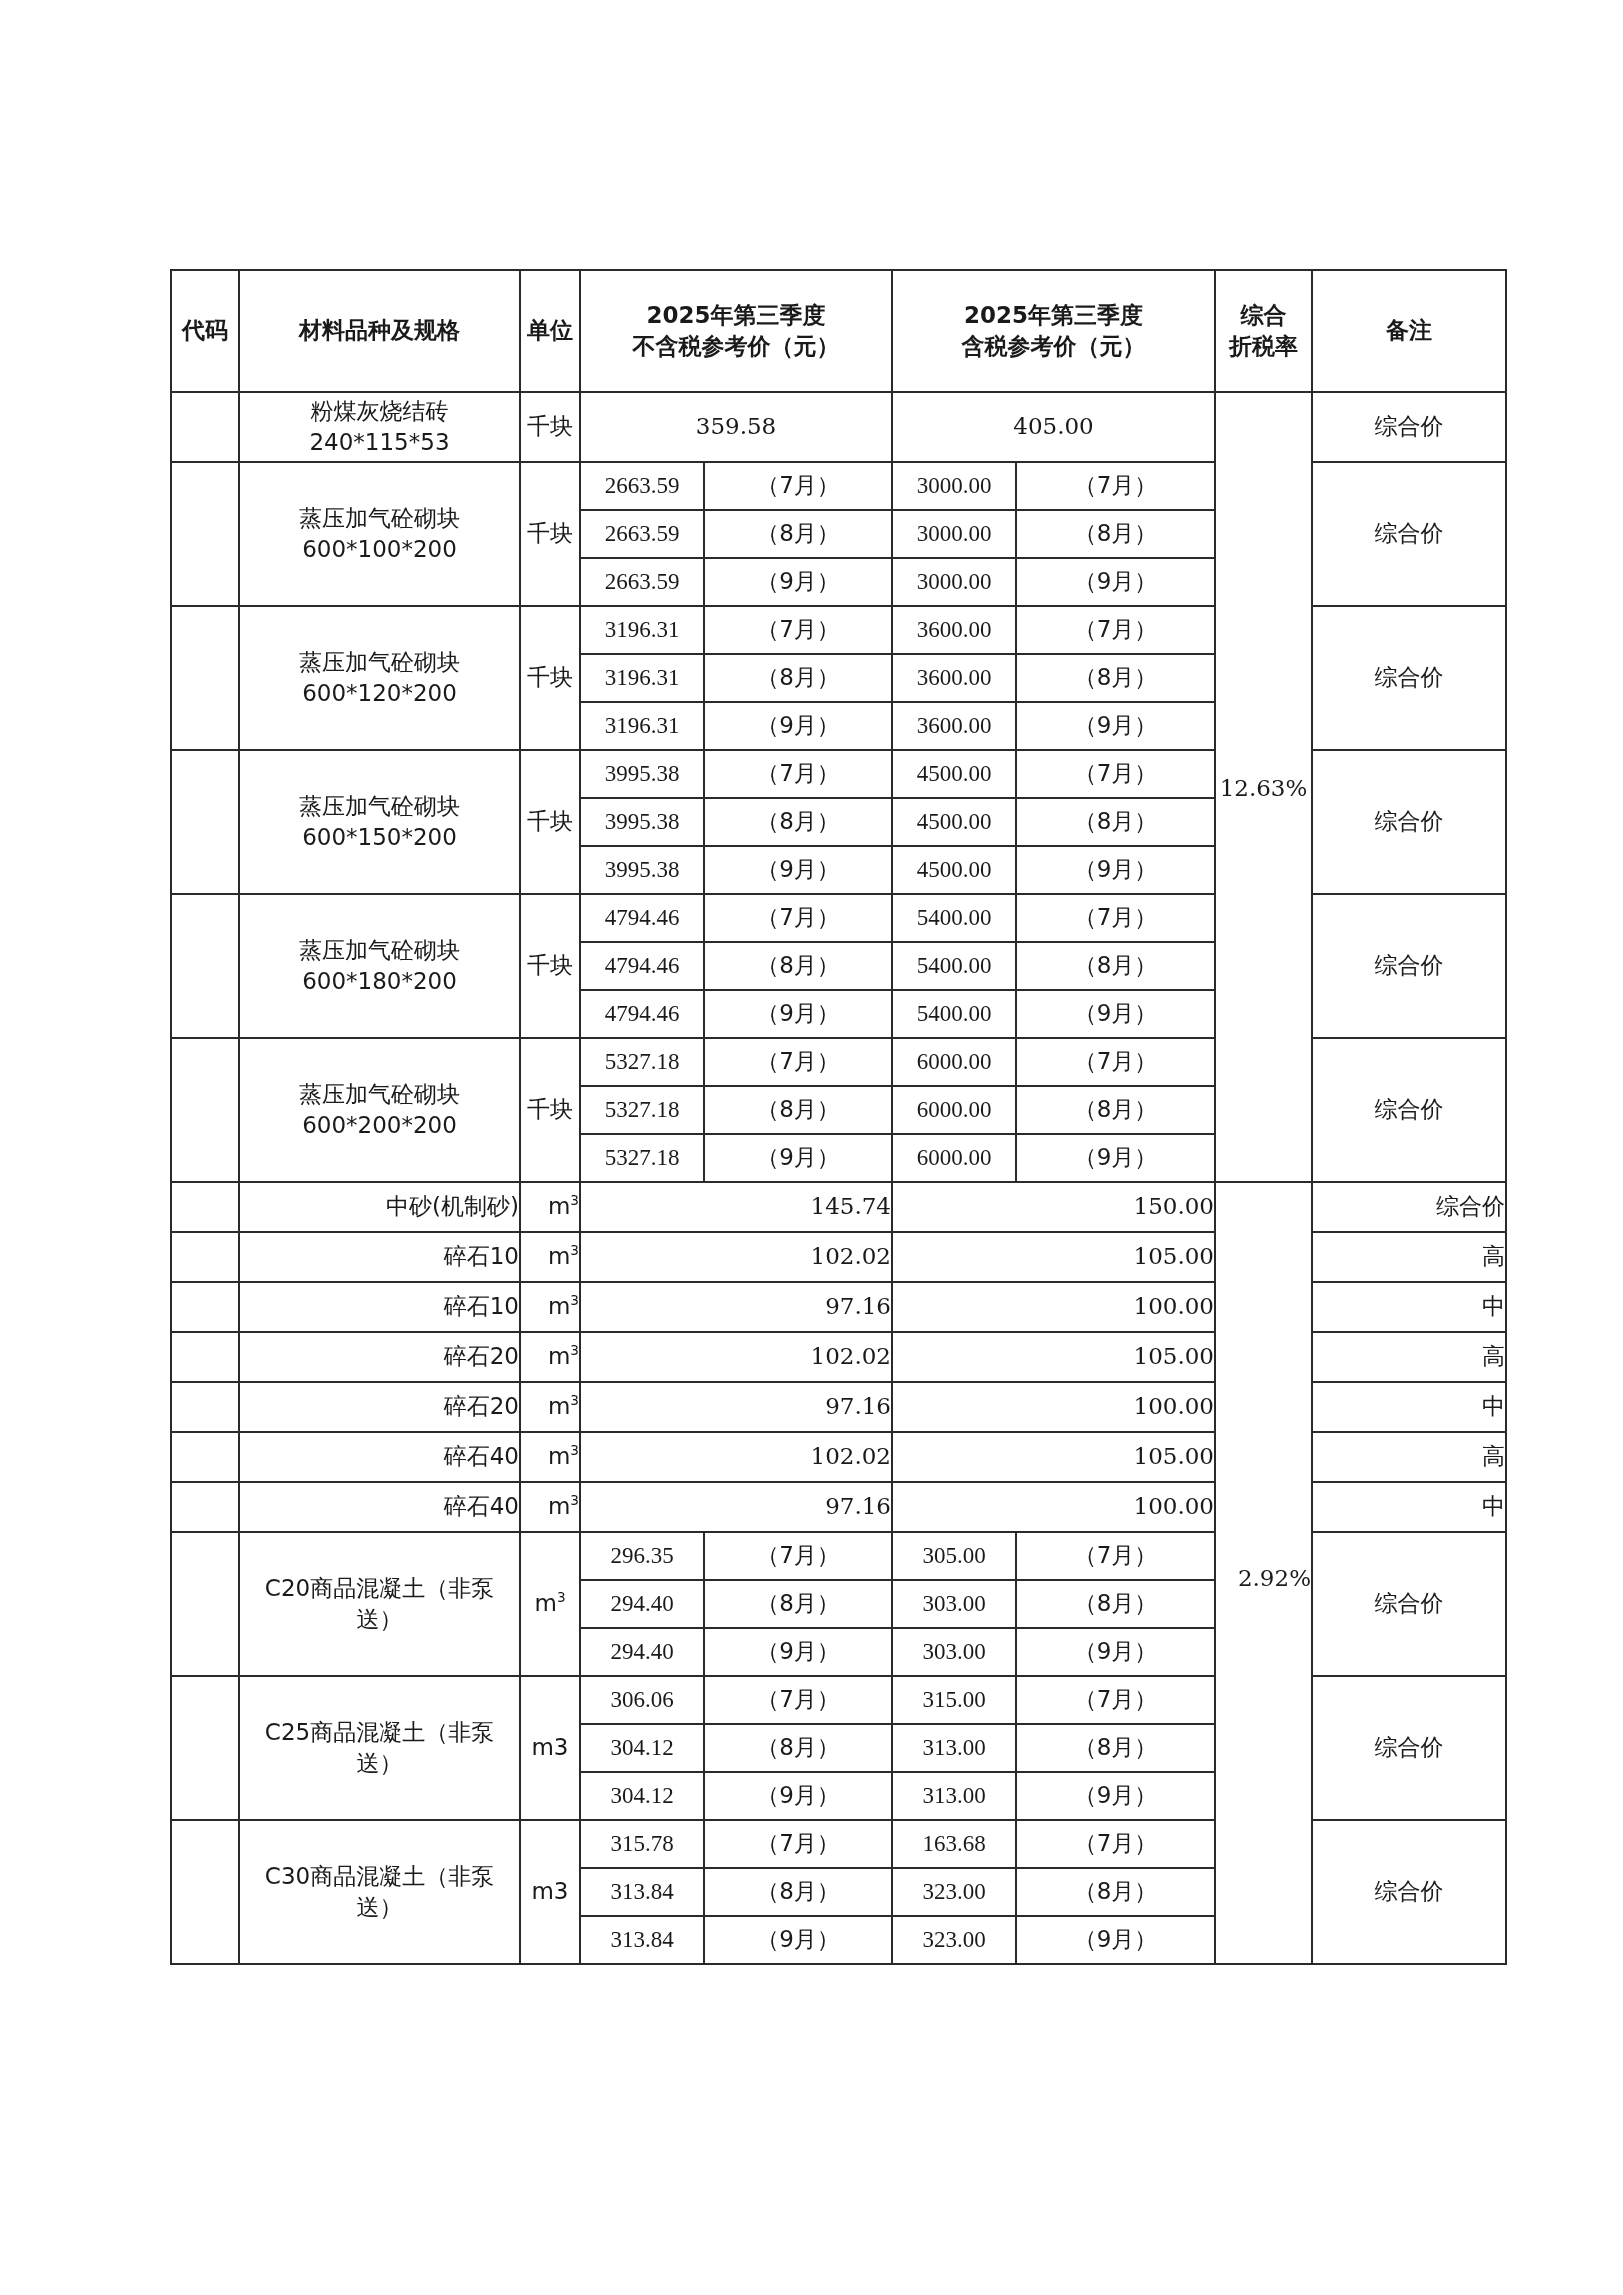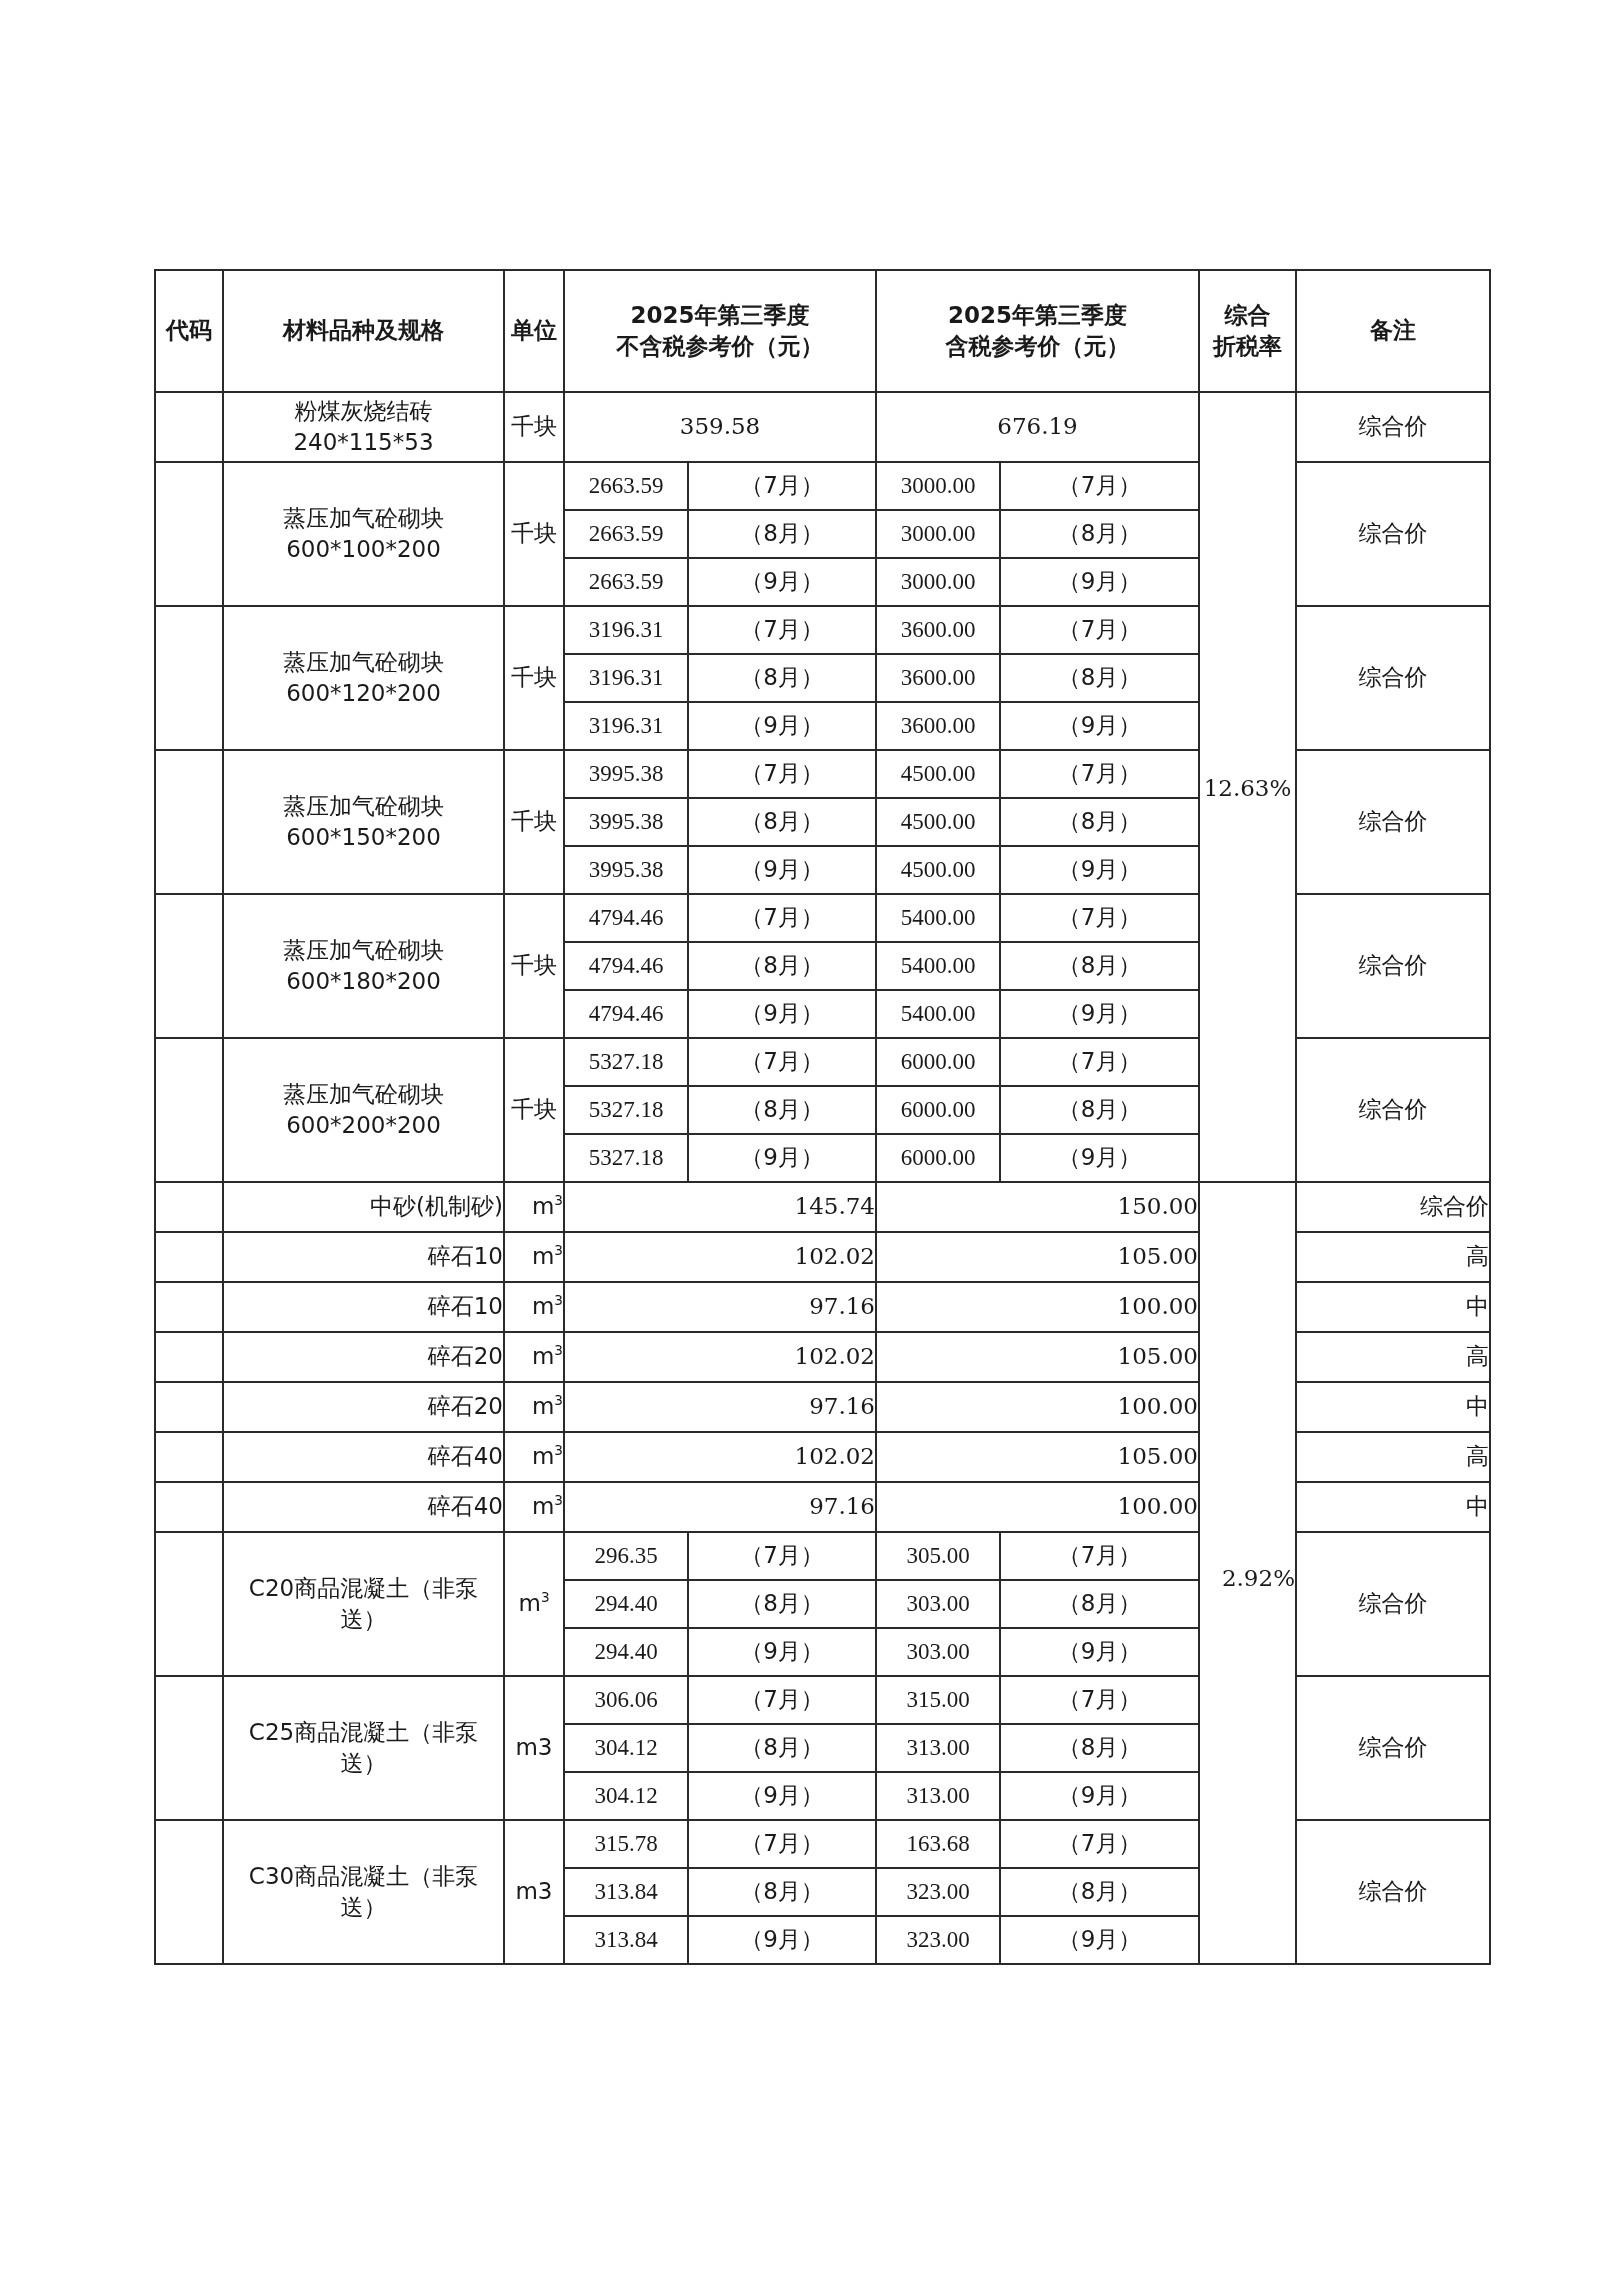--- a/index.html
+++ b/index.html
@@ -1,19 +1,19 @@
 <!DOCTYPE html>
 <html style="font-size:11px"><head>
   <meta charset="utf-8">
   <style>
     html, body { margin: 0; padding: 0; background: #ffffff; }
     body { width: 1623px; height: 2295px; position: relative; overflow: hidden;
            font-family: "DejaVu Serif", "Liberation Serif", serif; color: #1a1a1a; }
     .page { position: absolute; left: 0; top: 0; width: 1623px; height: 2295px; }
-    table.price { position: absolute; left: 154px; top: 269px; width: 1335px;
+    table.price { position: absolute; left: 170px; top: 269px; width: 1335px;
                   border-collapse: collapse; table-layout: fixed; }
     table.price td, table.price th { border: 2.7px solid #2a2a2a; padding: 0; text-align: center;
                   vertical-align: middle; font-size: 23px; font-weight: normal; line-height: 1.35; }
     table.price th { font-family: "DejaVu Sans", "Liberation Sans", sans-serif; font-weight: bold; height: 120px; font-size: 23px; }
     td.name { text-align: left; padding-left: 5.5px; font-family: "DejaVu Sans", "Liberation Sans", sans-serif; font-size: 23px; }
     td.unit { font-family: "DejaVu Sans", "Liberation Sans", sans-serif; }
     td.num { font-family: "DejaVu Serif", "Liberation Serif", serif; border-radius: 8px; }
     td.numr { text-align: right; padding-right: 4.1px; font-family: Liberation Serif, serif; }
     td.mon { font-family: "DejaVu Sans", "Liberation Sans", sans-serif; font-size: 20.5px; }
     td.note { font-family: Liberation Sans, sans-serif; margin-left: 36px; }
@@ -64,21 +64,21 @@
     <tbody>
 
       <tr class="first">
         <td></td>
         <td class="name">
           <div>粉煤灰烧结砖</div>
           <div>240*115*53</div>
         </td>
         <td class="unit">千块</td>
         <td class="num" colspan="2">359.58</td>
-        <td class="num" colspan="2">676.19</td>
+        <td class="num" colspan="2">405.00</td>
         <td class="rate" rowspan="16" style="vertical-align:middle;padding-top:4px;">12.63%</td>
         <td class="note">综合价</td>
       </tr>
 
       <tr class="sub">
         <td rowspan="3"></td>
         <td class="name" rowspan="3">
           <div>蒸压加气砼砌块</div>
           <div>600*100*200</div>
         </td>

